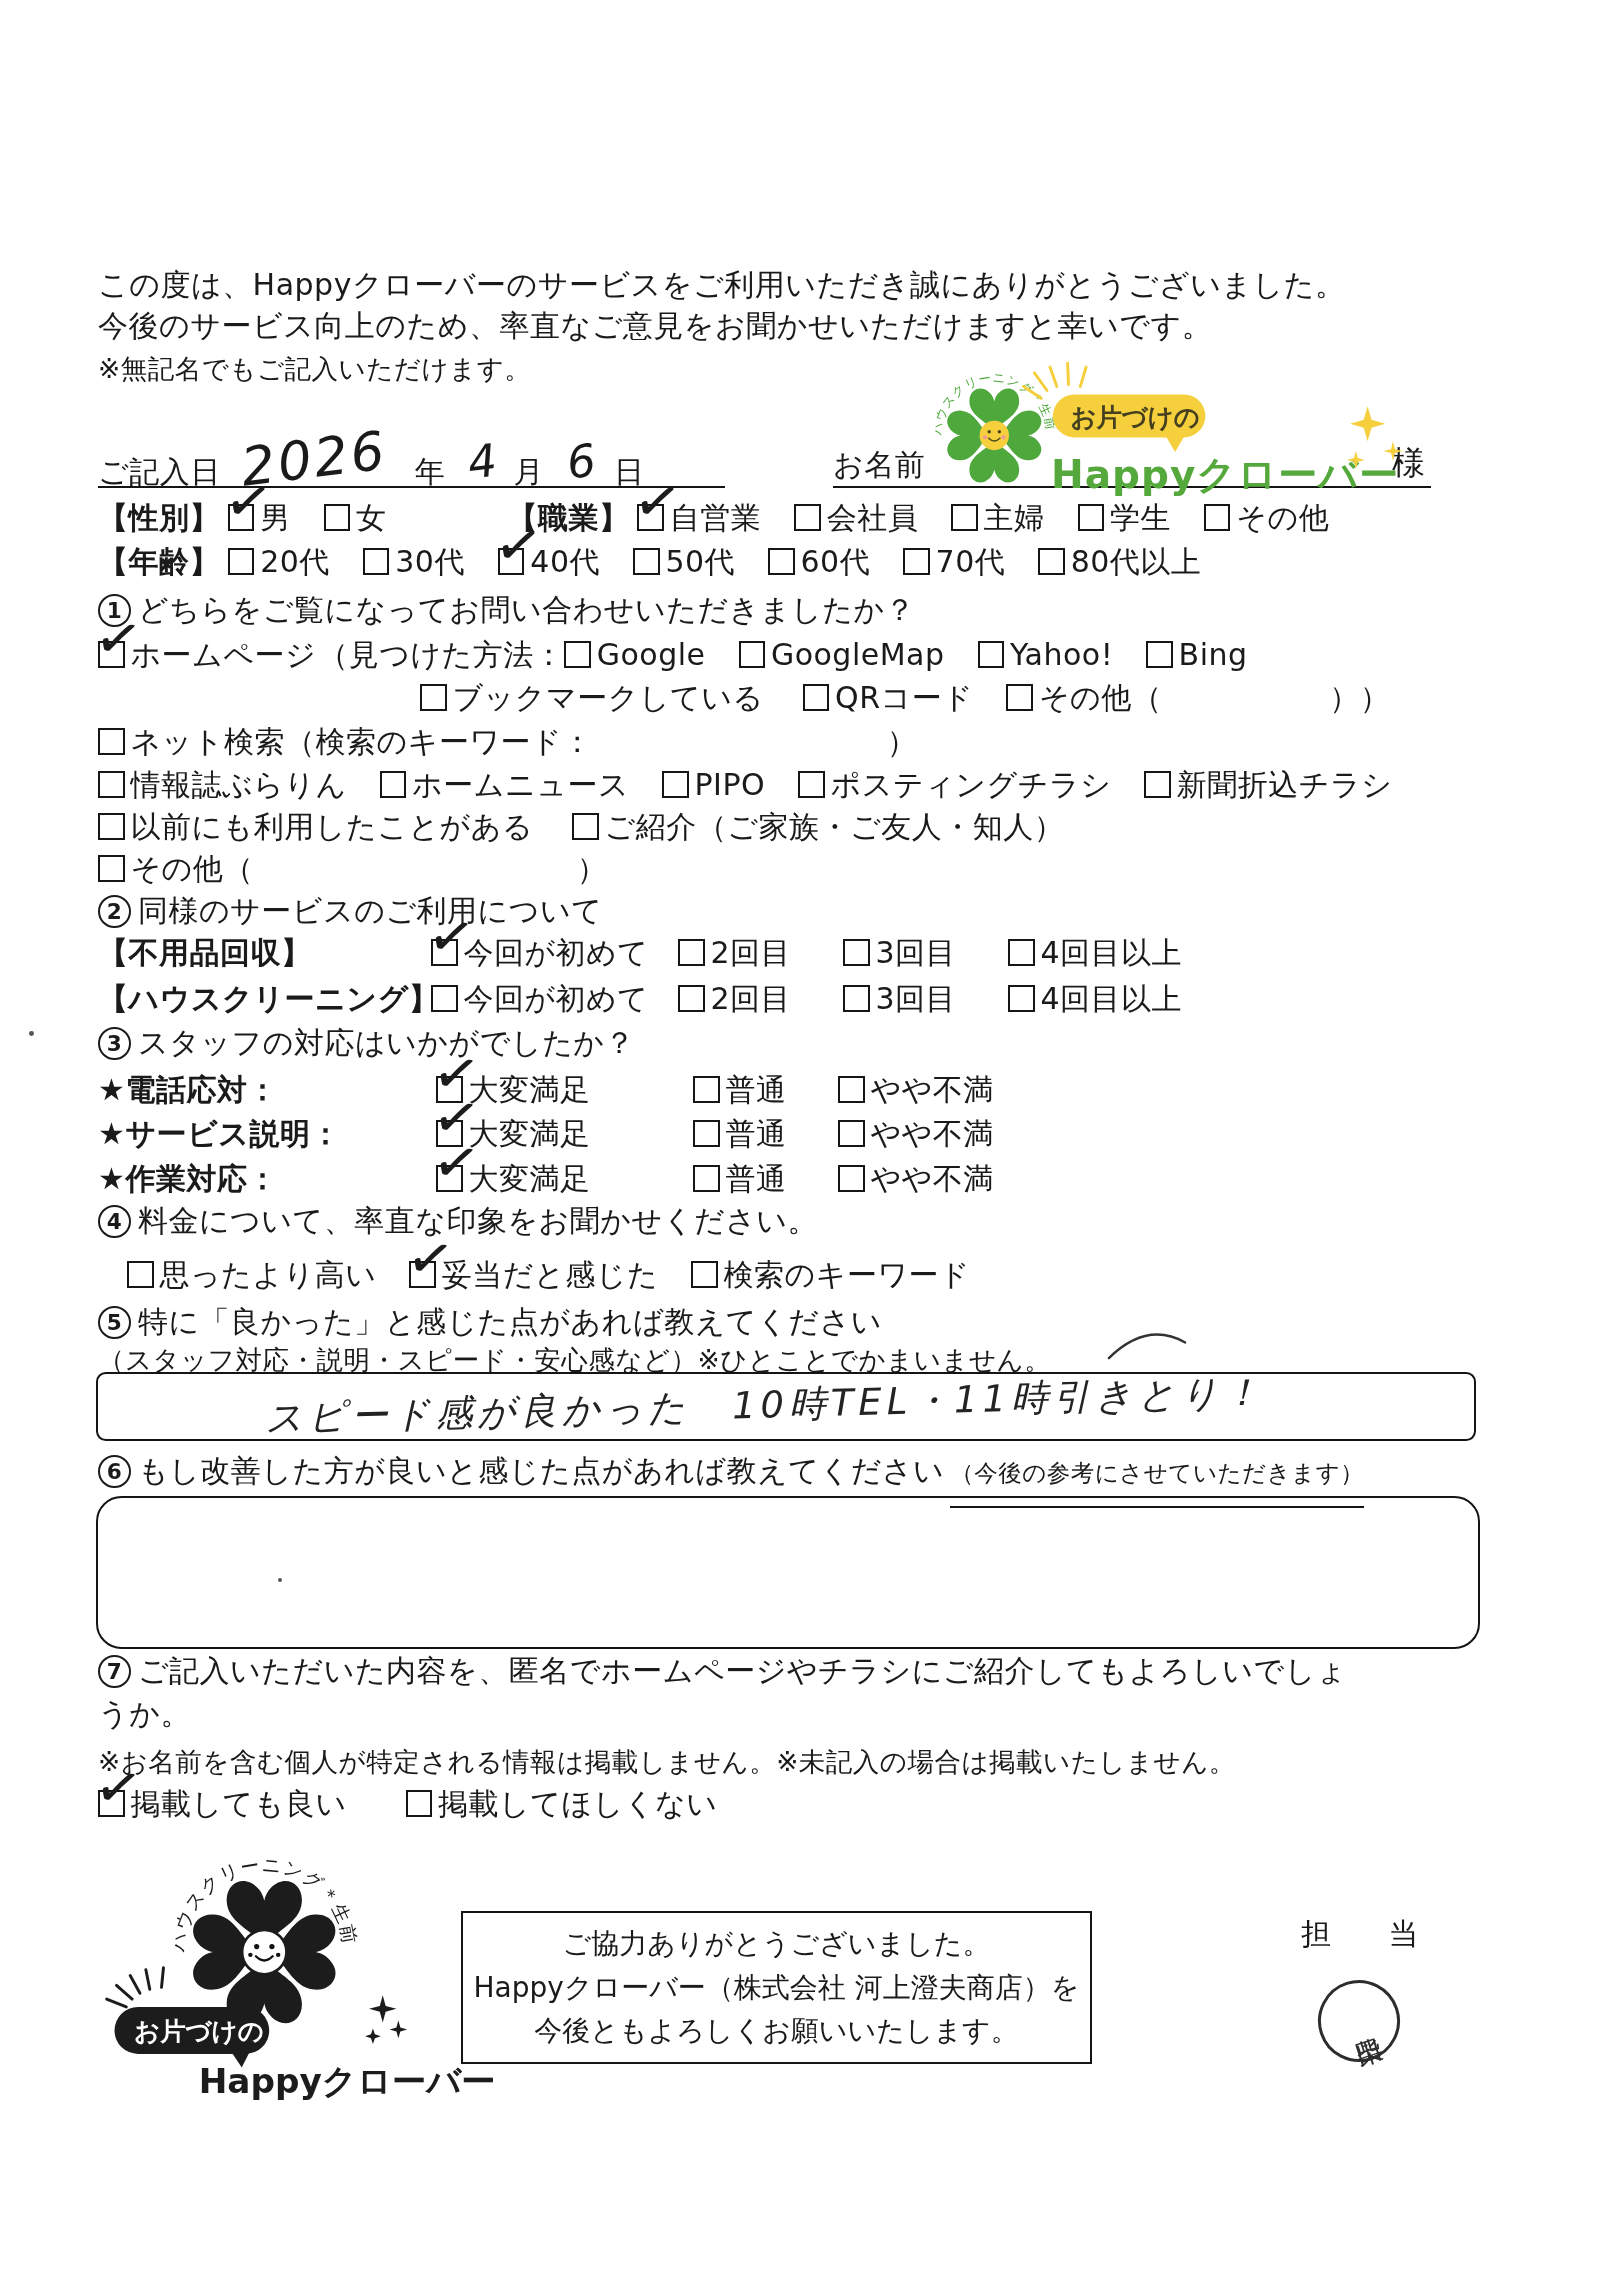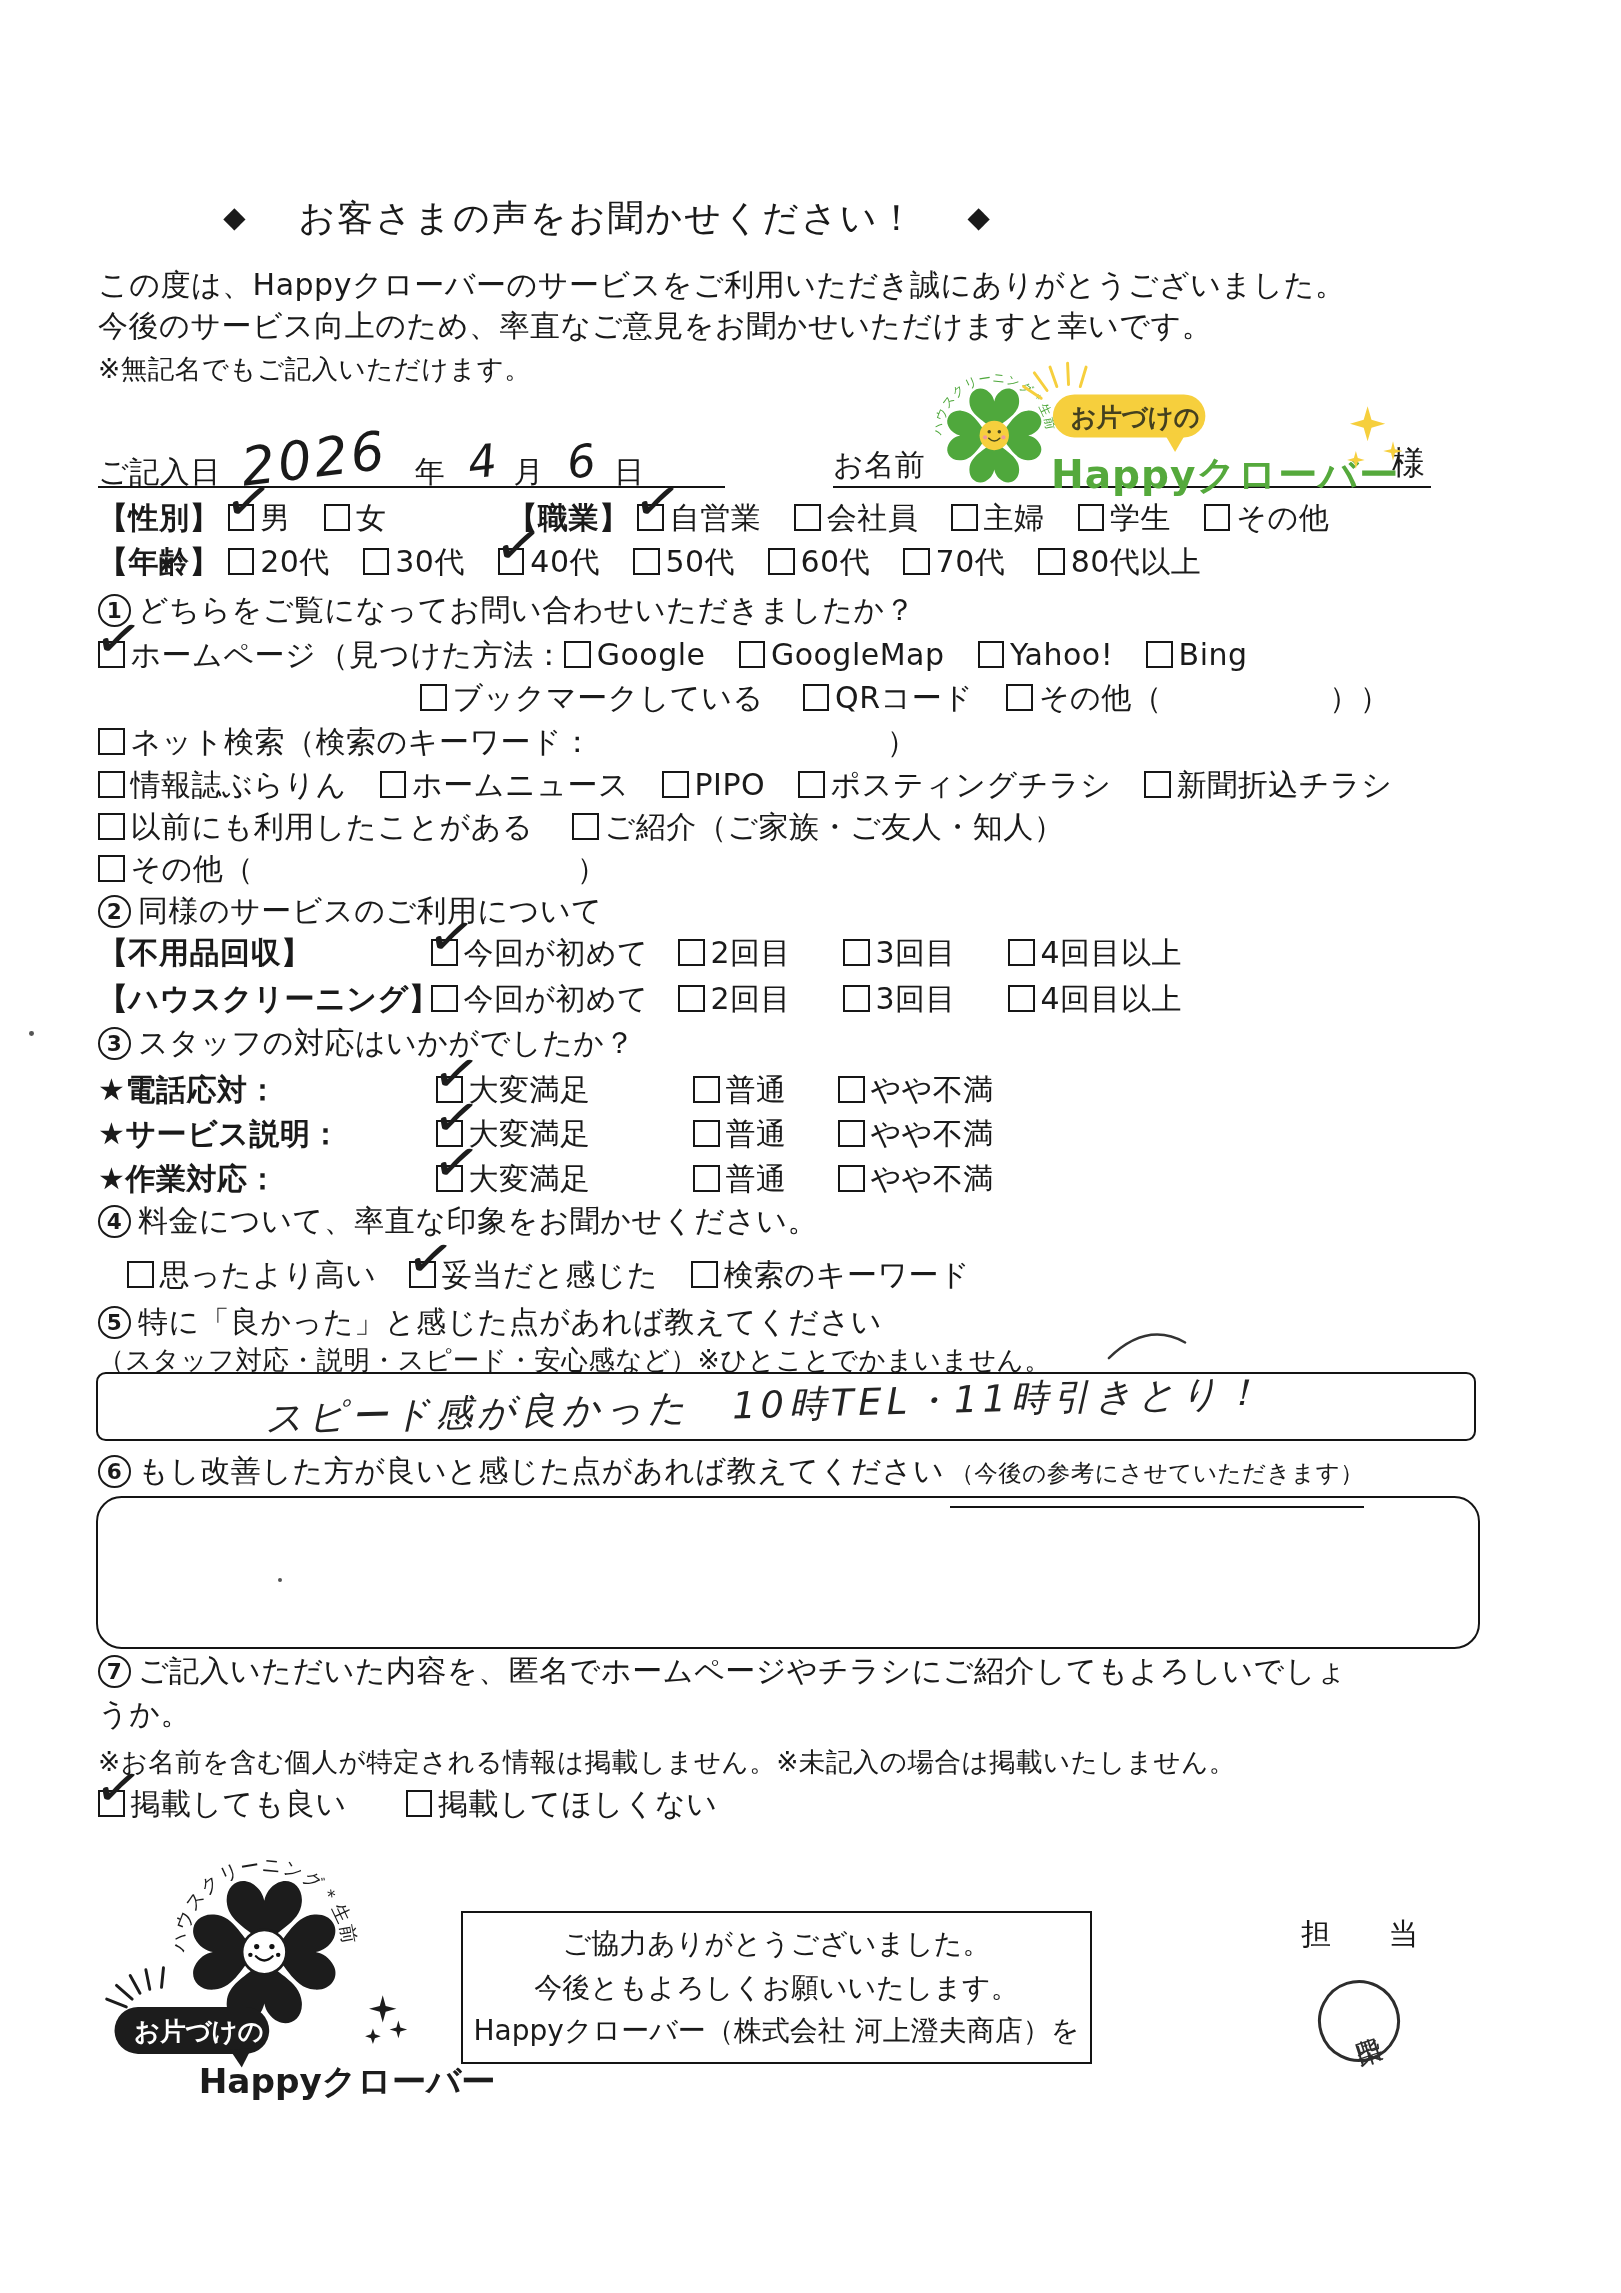--- a/index.html
+++ b/index.html
@@ -71,23 +71,20 @@
   .logo-mono .brand,.logo-mono .brand-sm{fill:#1c1c1c;}
   .logo-mono .spark{fill:#1c1c1c;}
   .logo-mono .burst{stroke:#1c1c1c;stroke-width:3;stroke-linecap:round;}
   .curvemark{position:absolute;left:1103px;top:1319px;}
 </style>
 </head>
 <body>
 
 <div class="page">
 
-  <div class="title-row">
-    <span class="title-diamond">◆</span><span>お客さまの声をお聞かせください！</span><span class="title-diamond">◆</span>
-  </div>
 
   <div class="line" style="top:265px;left:98px;">この度は、Happyクローバーのサービスをご利用いただき誠にありがとうございました。</div>
   <div class="line" style="top:306px;left:98px;">今後のサービス向上のため、率直なご意見をお聞かせいただけますと幸いです。</div>
   <div class="line small" style="top:351px;left:98px;">※無記名でもご記入いただけます。</div>
 
   <div class="date-group">
     <span class="line" style="position:static;">ご記入日</span>
     <span class="hw hw-year" style="margin-left:15.7px;">2026</span>
     <span class="line" style="position:static;margin-left:21.6px;">年</span>
     <span class="hw hw-md" style="margin-left:17.6px;">4</span>
@@ -226,22 +223,22 @@
     <text class="brand-sm" x="108" y="246">Happyクローバー</text>
     <g>
       <polygon class="spark" points="296,146 299,157 310,160 299,163 296,174 293,163 282,160 293,157"></polygon>
       <polygon class="spark" points="312,172 314,179 321,181 314,183 312,190 310,183 303,181 310,179"></polygon>
       <polygon class="spark" points="286,180 288,186 294,188 288,190 286,196 284,190 278,188 284,186"></polygon>
     </g>
   </svg>
 
   <div class="thanksbox">
     <div>ご協力ありがとうございました。</div>
+    <div>Happyクローバー（株式会社 河上澄夫商店）を</div>
     <div>今後ともよろしくお願いいたします。</div>
-    <div>Happyクローバー（株式会社 河上澄夫商店）を</div>
   </div>
 
   <div class="manager">担　当</div>
   <div class="stamp">
     <span class="stamp-text">柴田</span>
   </div>
 
   <div class="speck" style="left:29px;top:1031px;width:4.9px;height:4.9px;"></div>
   <div class="speck" style="left:278px;top:1578px;width:3.9px;height:3.9px;"></div>
 

